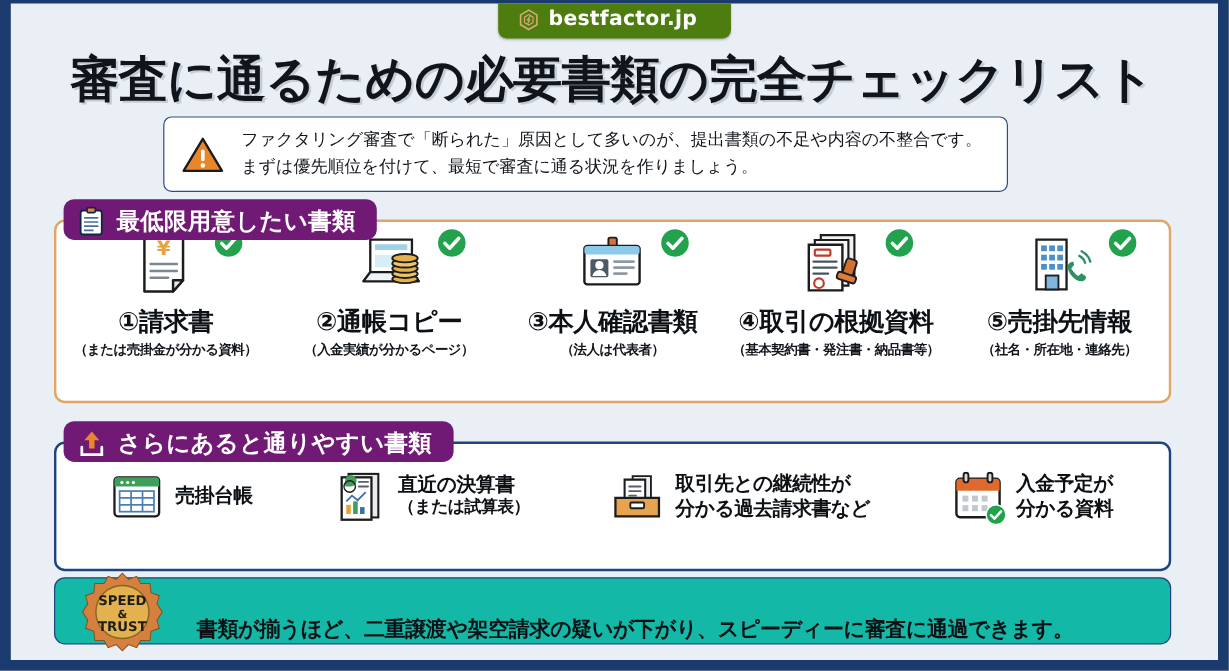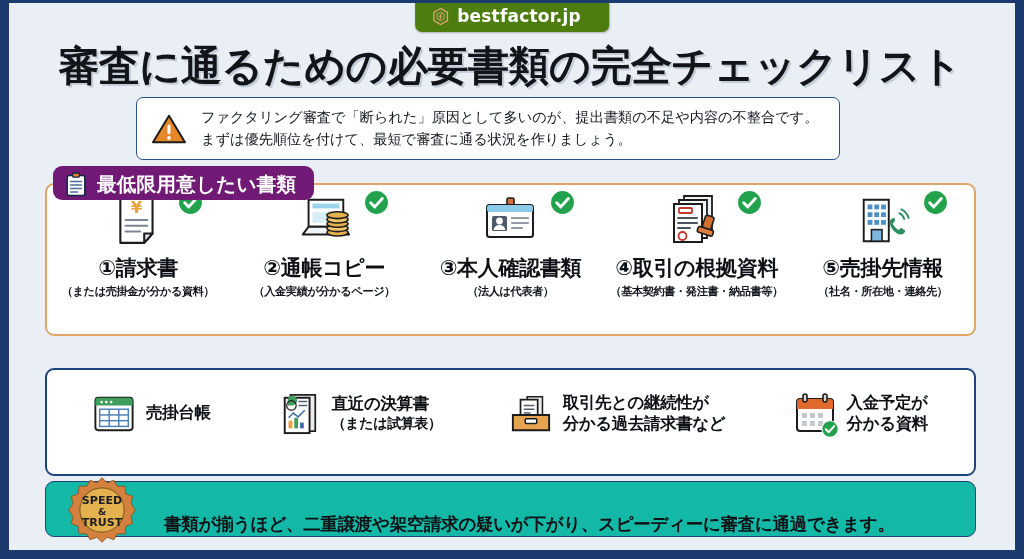--- a/index.html
+++ b/index.html
@@ -287,20 +287,27 @@
         </div>
         <div class="doc-title">⑤売掛先情報</div>
         <div class="doc-sub">（社名・所在地・連絡先）</div>
       </div>
 
     </div>
   </div>
 
   <div class="section" id="sec-extra">
     <div class="sec-card navy"></div>
+    <div class="sec-tab">
+      <svg width="25" height="25" viewBox="0 0 24 24">
+        <path d="M12 2.5 L18 9.5 H14.2 V16 H9.8 V9.5 H6 Z" fill="#e8862a"></path>
+        <path d="M4 15 V21 H20 V15" fill="none" stroke="#ffffff" stroke-width="2.2" stroke-linecap="round"></path>
+      </svg>
+      <span class="sec-tab-label">さらにあると通りやすい書類</span>
+    </div>
 
     <div class="extra-row">
 
       <div class="extra-item">
         <div class="extra-icon-wrap">
           <svg class="extra-icon" viewBox="0 0 44 40">
             <rect x="2.5" y="3" width="39" height="34" rx="3" fill="#ffffff" stroke="#1c1c1c" stroke-width="2"></rect>
             <path d="M2.5 6 a3 3 0 0 1 3-3 h33 a3 3 0 0 1 3 3 v5 h-39 Z" fill="#3f9e5c"></path>
             <g fill="#ffffff">
                 <circle cx="9" cy="7.5" r="1.4"></circle>

